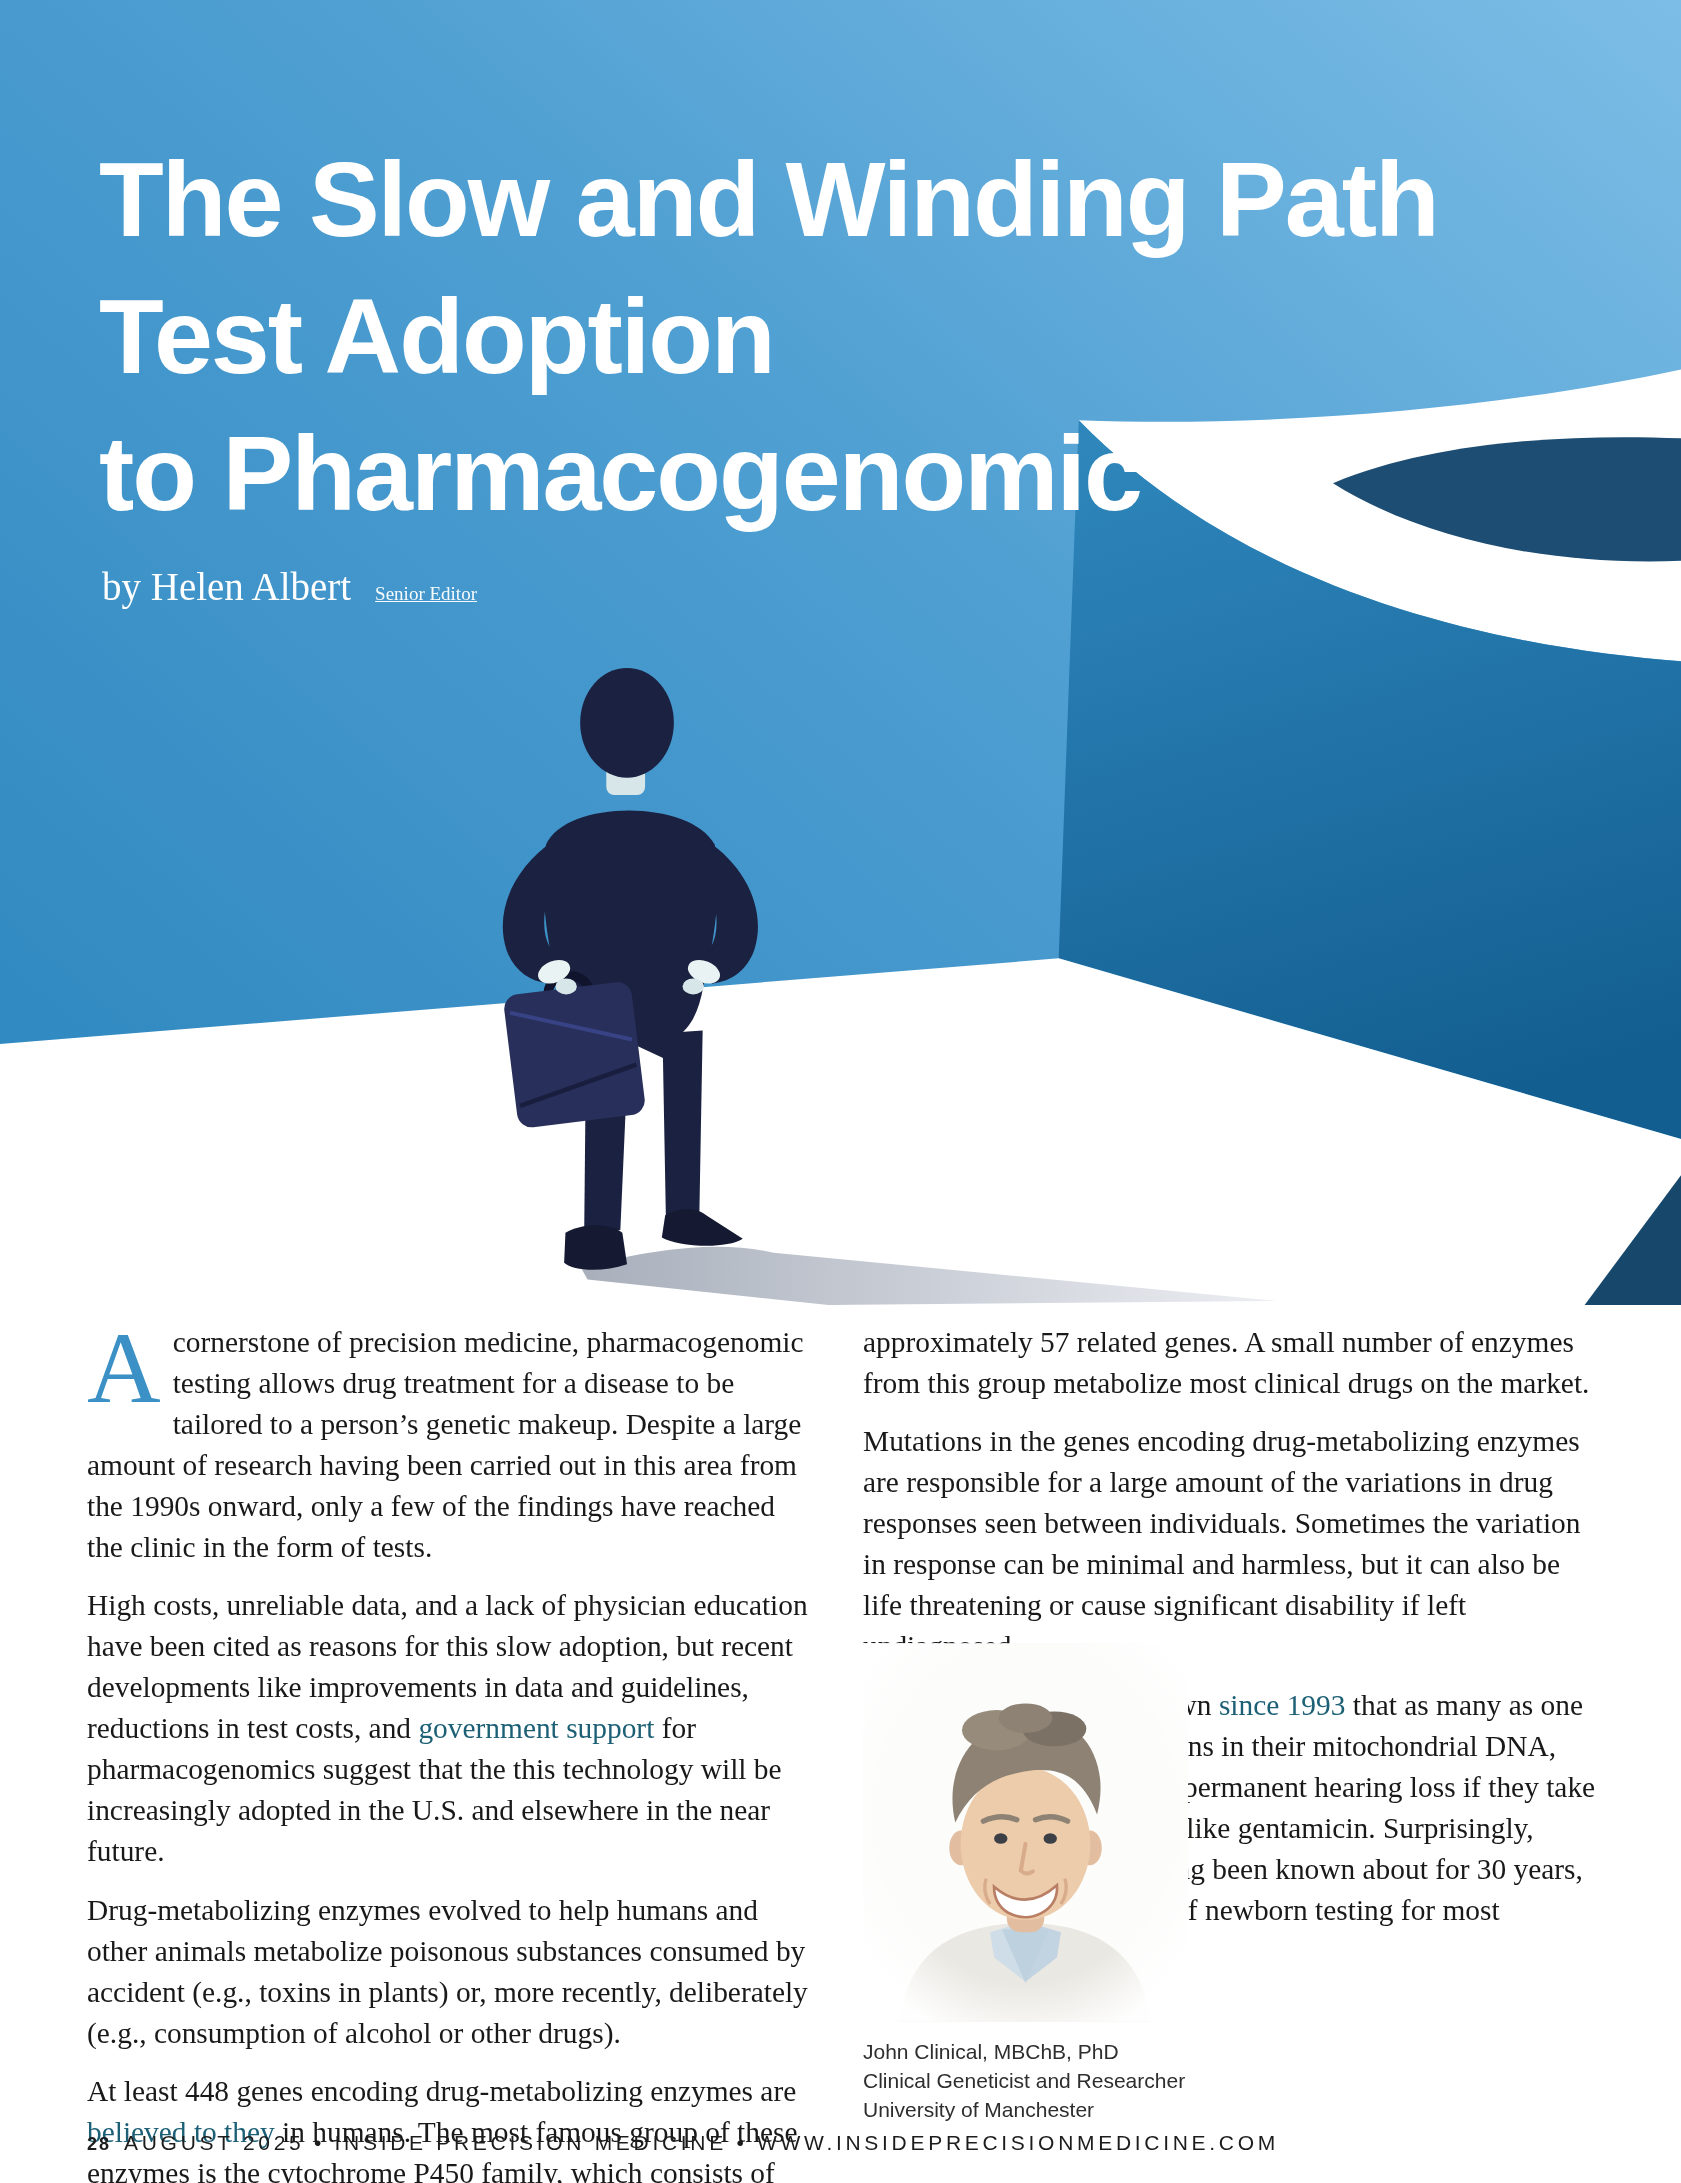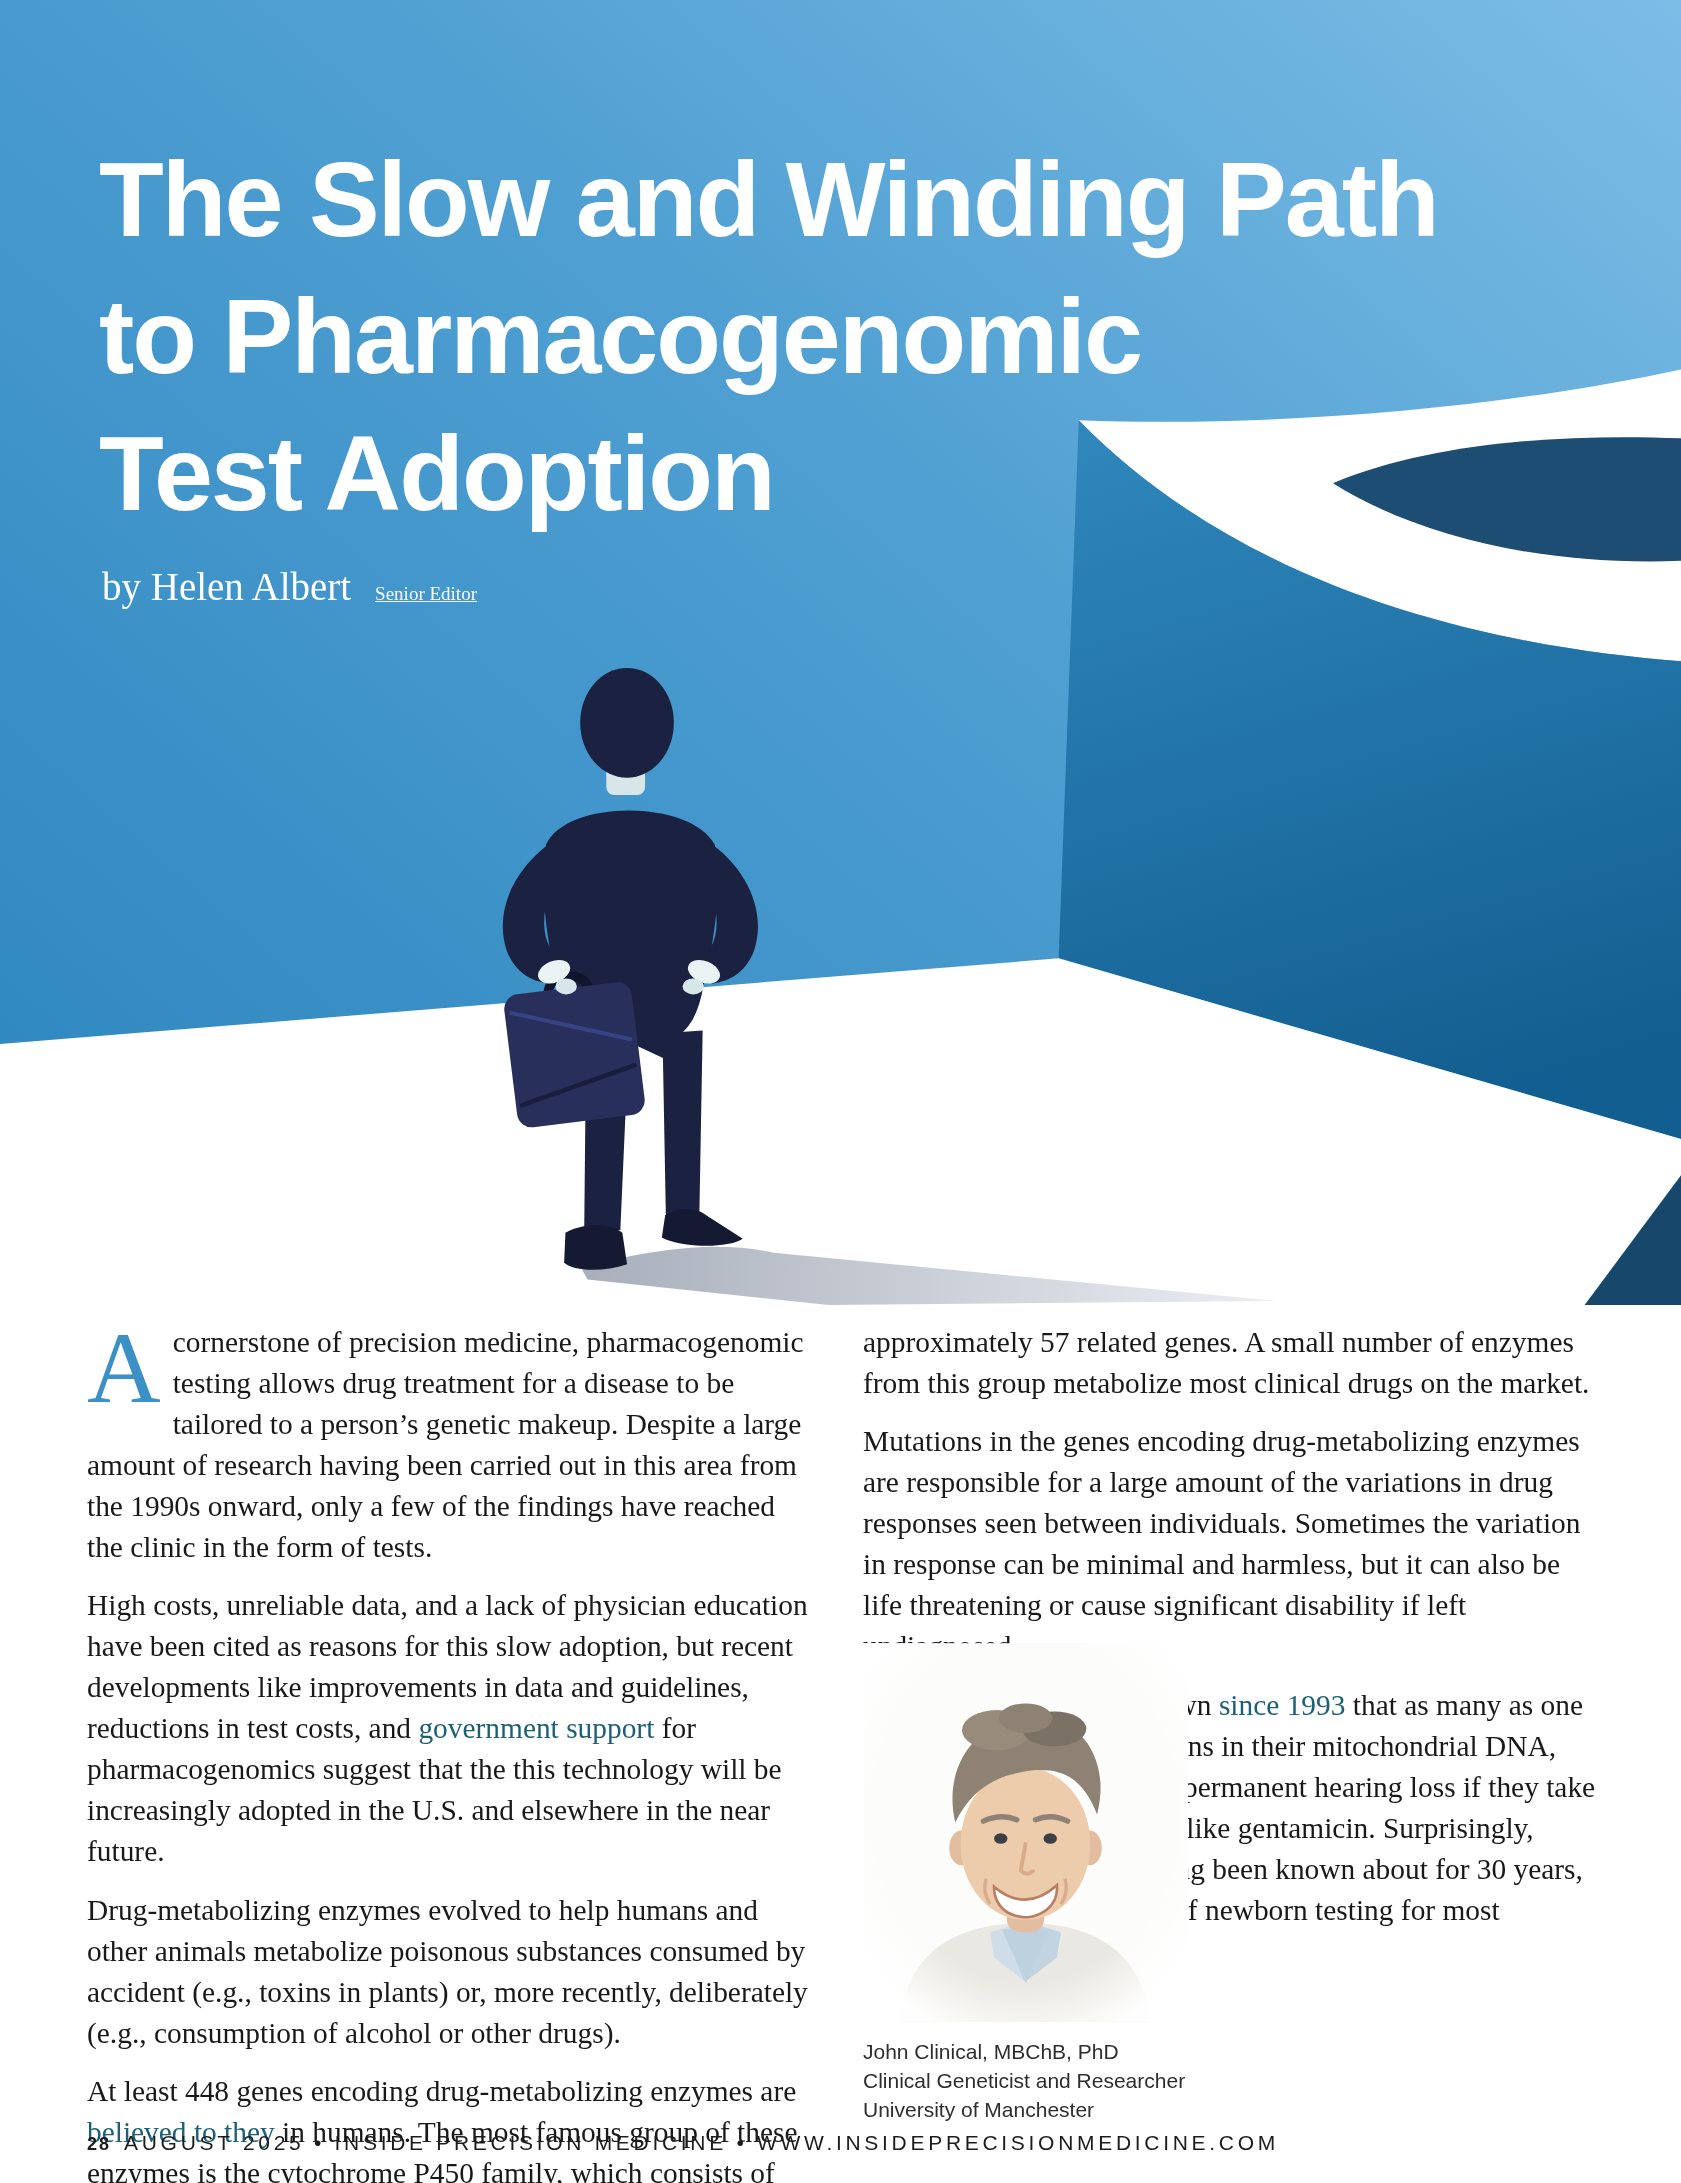--- a/index.html
+++ b/index.html
@@ -108,22 +108,22 @@
       <ellipse cx="828" cy="1452" rx="25" ry="16" fill="#e9f3f4" transform="rotate(-22 828 1452)"></ellipse>
       <ellipse cx="1052" cy="1452" rx="25" ry="16" fill="#e9f3f4" transform="rotate(22 1052 1452)"></ellipse>
       <ellipse cx="846" cy="1474" rx="16" ry="12" fill="#d7e7e9"></ellipse>
       <ellipse cx="1036" cy="1474" rx="16" ry="12" fill="#d7e7e9"></ellipse>
     </g>
   </svg>
 
   <div class="hero-overlay">
     <div class="title-block">
       <div class="title-line">The Slow and Winding Path</div>
+      <div class="title-line">Test Adoption</div>
       <div class="title-line">to Pharmacogenomic</div>
-      <div class="title-line">Test Adoption</div>
     </div>
     <div class="byline">
       <span class="by-author">by Helen Albert</span>
       <span class="by-role">Senior Editor</span>
     </div>
   </div>
 </div>
 
 <div class="columns">
 

